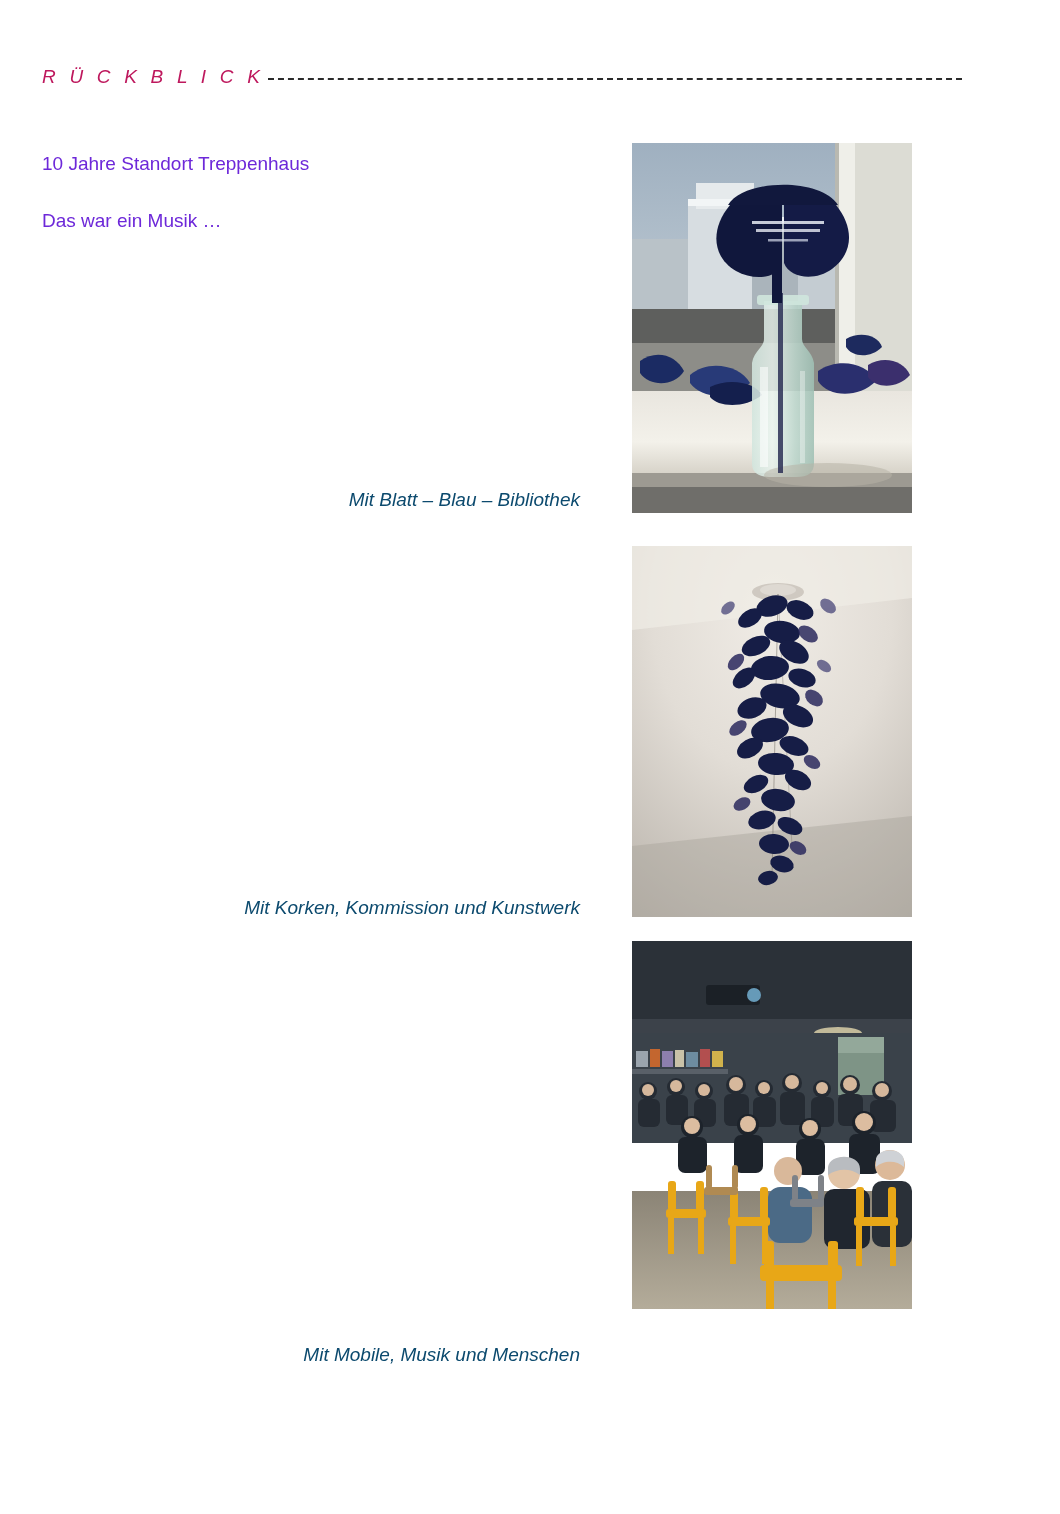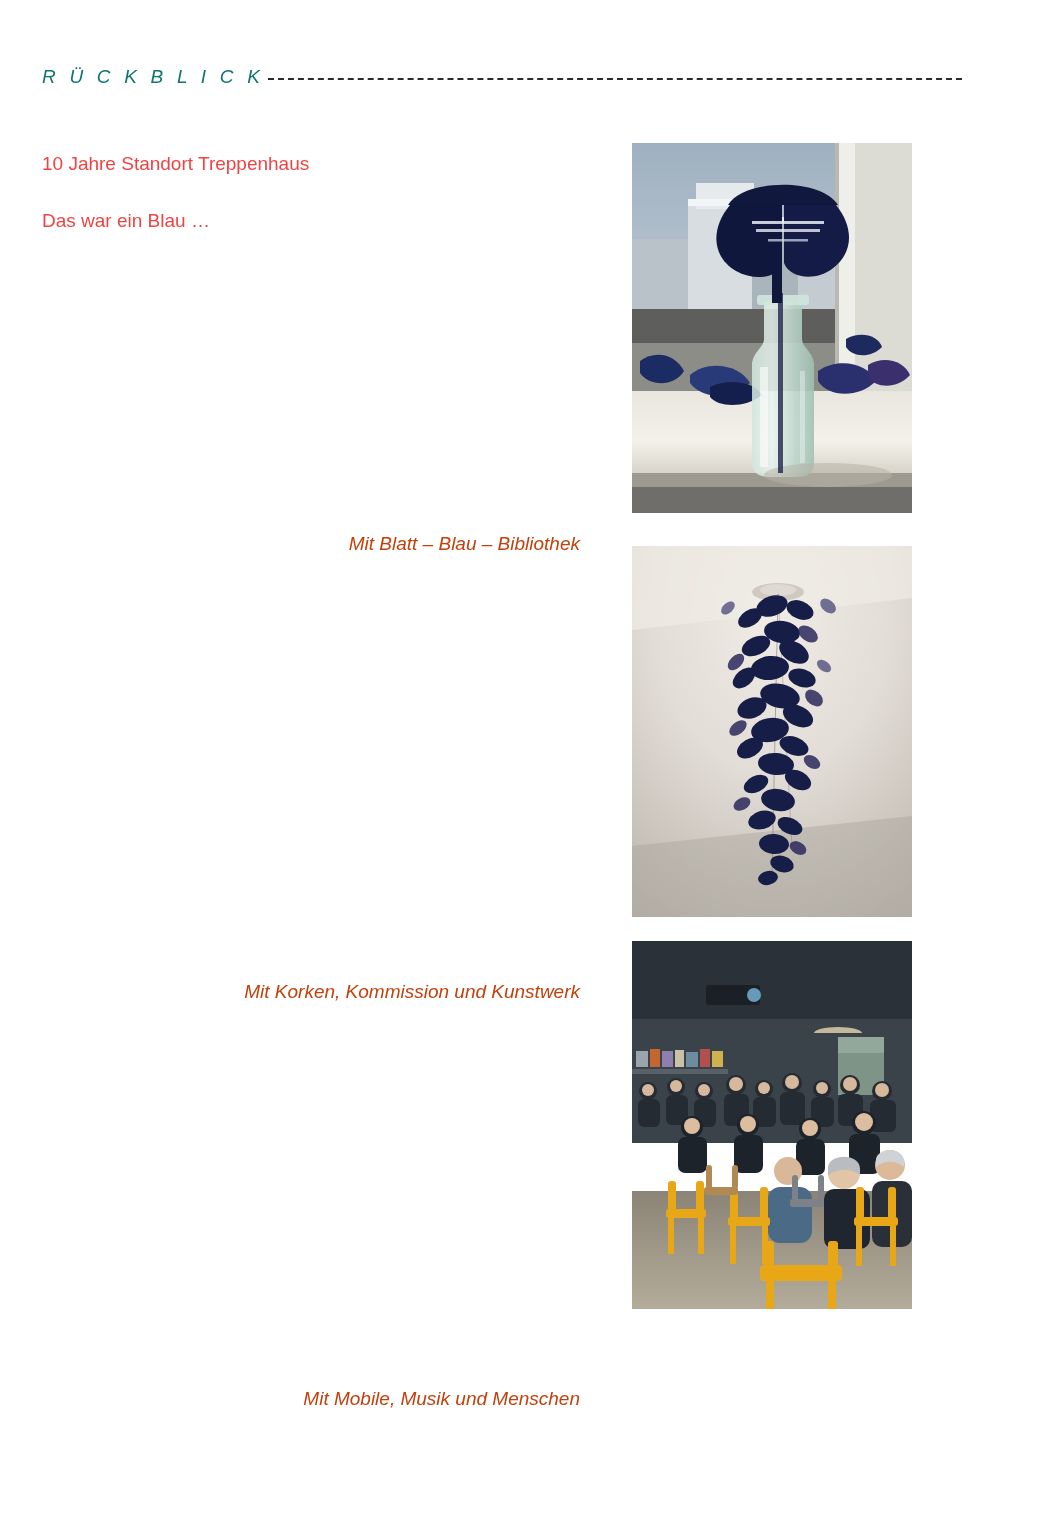--- a/index.html
+++ b/index.html
@@ -29,56 +29,55 @@
     top: 66px;
     width: 920px;
     display: flex;
     align-items: baseline;
   }
   .header-title {
     font-style: italic;
     font-size: 19px;
     letter-spacing: 4.2px;
     white-space: nowrap;
-    color: #0f766e;
+    color: #be185d;
   }
   .header-rule {
     flex: 1;
     margin-left: 4px;
     position: relative;
     top: -3px;
     border-bottom: 2px dashed #2b2b2b;
     height: 0;
   }
 
   
   .intro {
     position: absolute;
     left: 42px;
     top: 148px;
     font-size: 19px;
     line-height: 31px;
-    color: #ef4444;
+    color: #6d28d9;
   }
   .intro .line2 { display: block; }
   .intro .spacer { display: block; height: 26px; }
 
   
   .caption {
     position: absolute;
     font-style: italic;
     font-size: 19px;
-    color: #c2410c;
+    color: #0c4a6e;
     text-align: right;
     width: 560px;
     left: 20px;
-    margin-top: 44px;
   }
   .cap-1 { top: 489px; }
-  .cap-2 { top: 937px; }
+  .cap-2 { top: 897px; }
   .cap-3 { top: 1344px; }
 
   
   .photo {
     position: absolute;
     left: 632px;
     overflow: hidden;
   }
   .photo-1 { top: 143px;  width: 280px; height: 370px; }
   .photo-2 { top: 546px;  width: 280px; height: 371px; }
@@ -94,21 +93,21 @@
 <div class="page">
 
   <div class="header">
     <div class="header-title">R Ü C K B L I C K</div>
     <div class="header-rule"></div>
   </div>
 
   <div class="intro">
     <span>10 Jahre Standort Treppenhaus</span>
     <span class="spacer"></span>
-    <span class="line2">Das war ein Blau …</span>
+    <span class="line2">Das war ein Musik …</span>
   </div>
 
   <div class="caption cap-1">Mit Blatt – Blau – Bibliothek</div>
   <div class="caption cap-2">Mit Korken, Kommission und Kunstwerk</div>
   <div class="caption cap-3">Mit Mobile, Musik und Menschen</div>
 
   <div class="photo photo-1">
     <svg viewBox="0 0 280 370" preserveAspectRatio="none">
       <defs>
         <linearGradient id="sillGrad" x1="0" y1="0" x2="0" y2="1">

